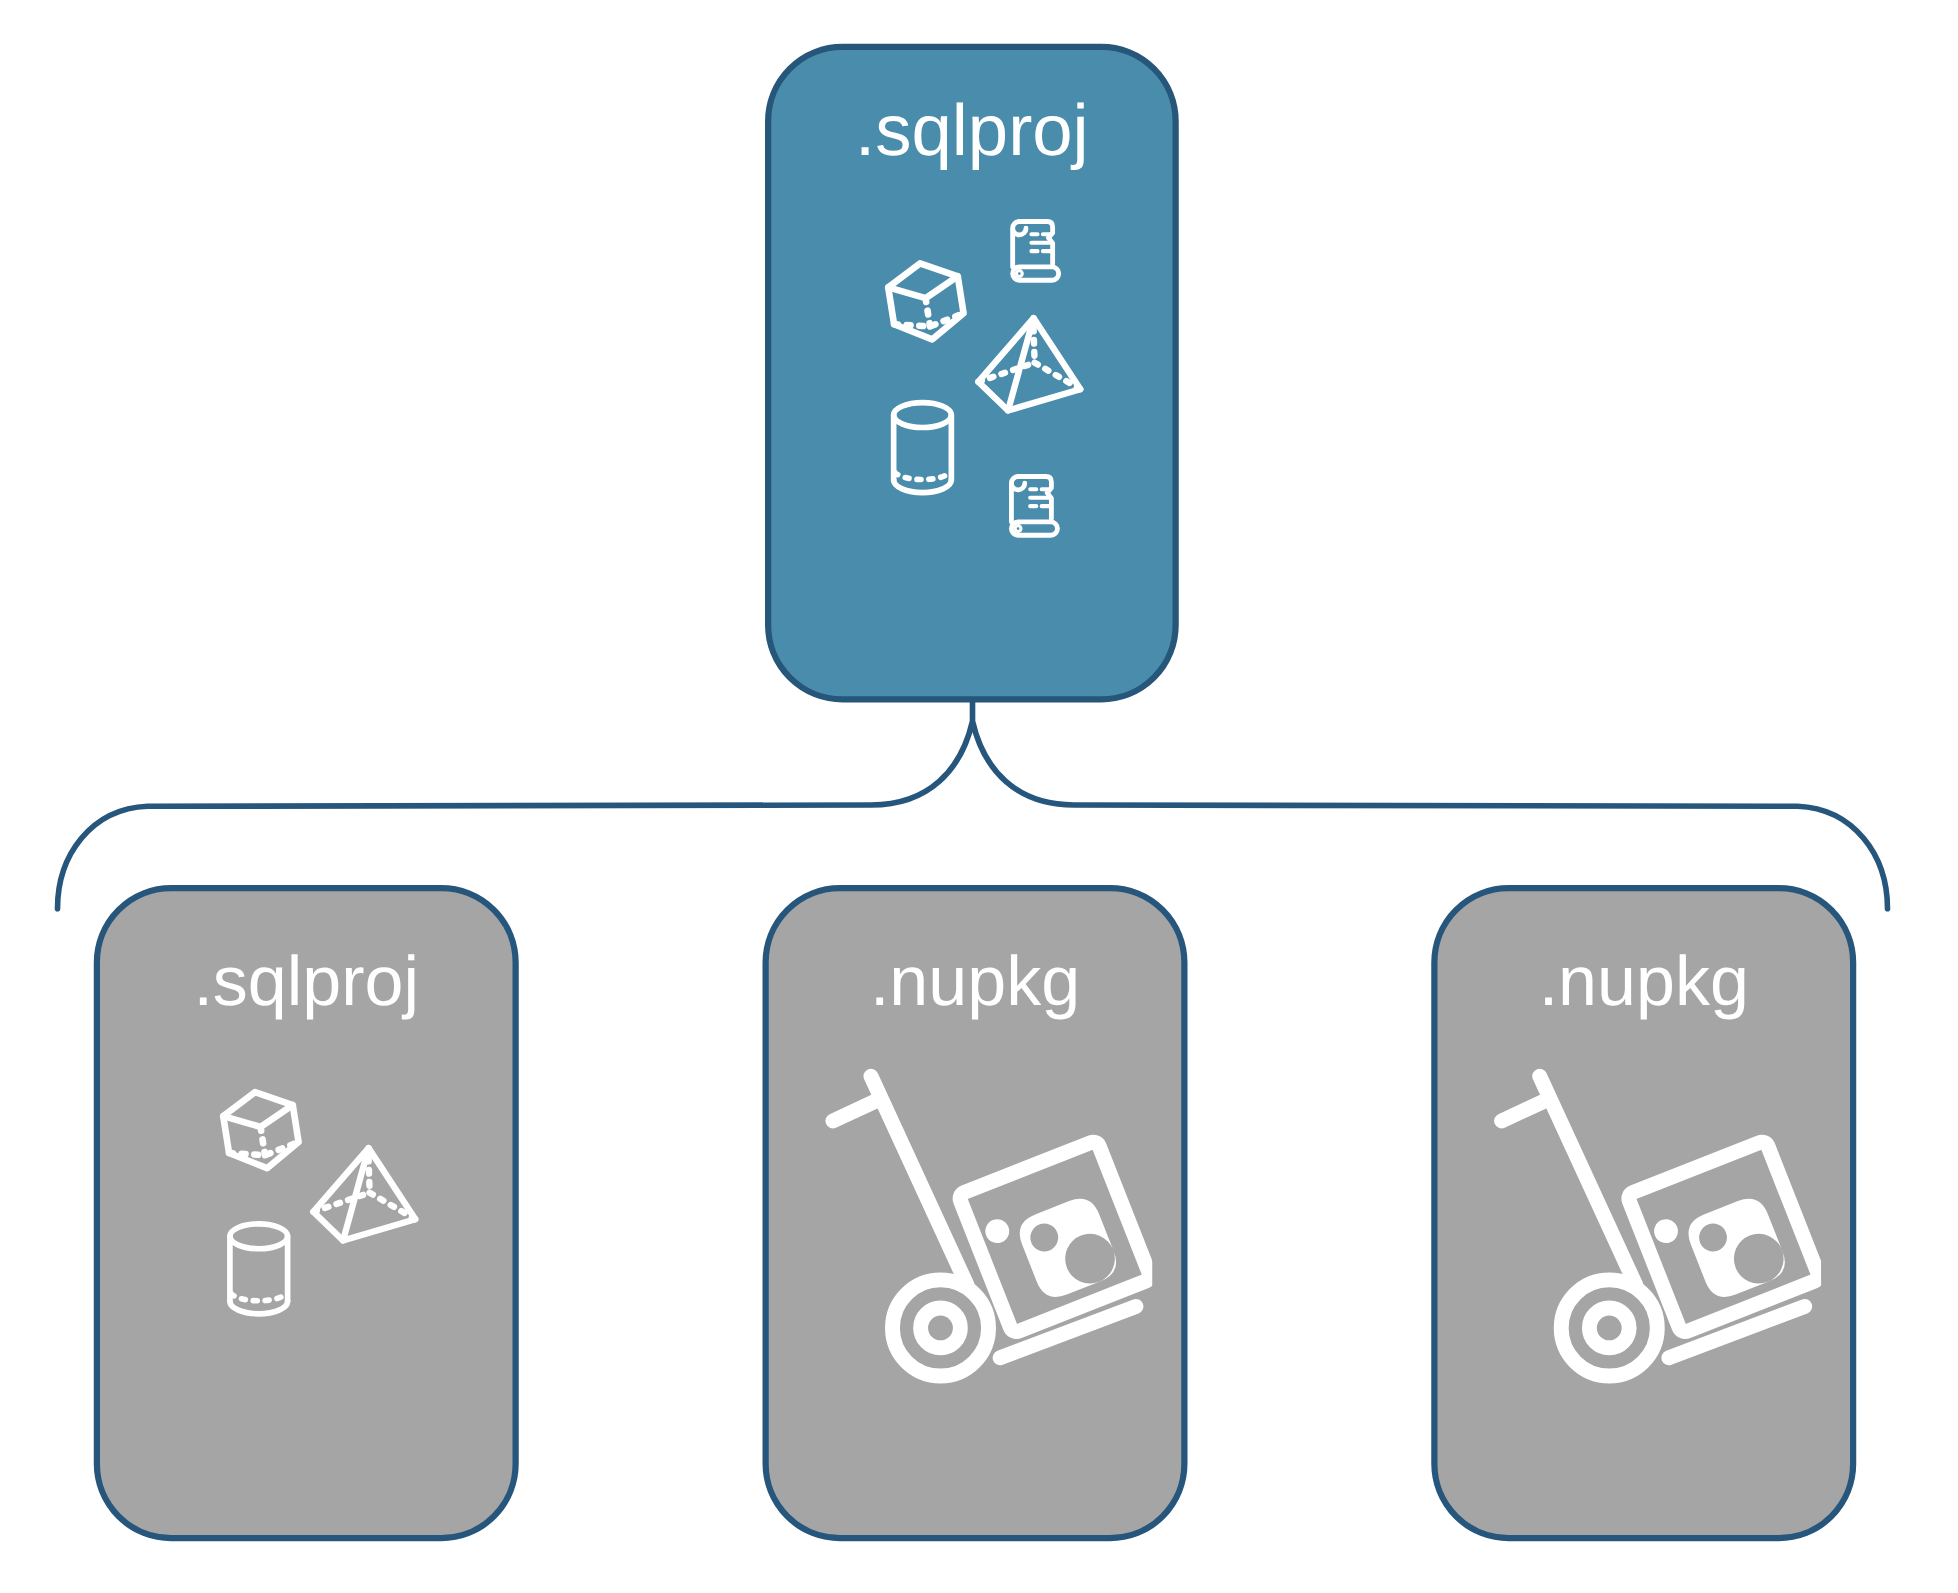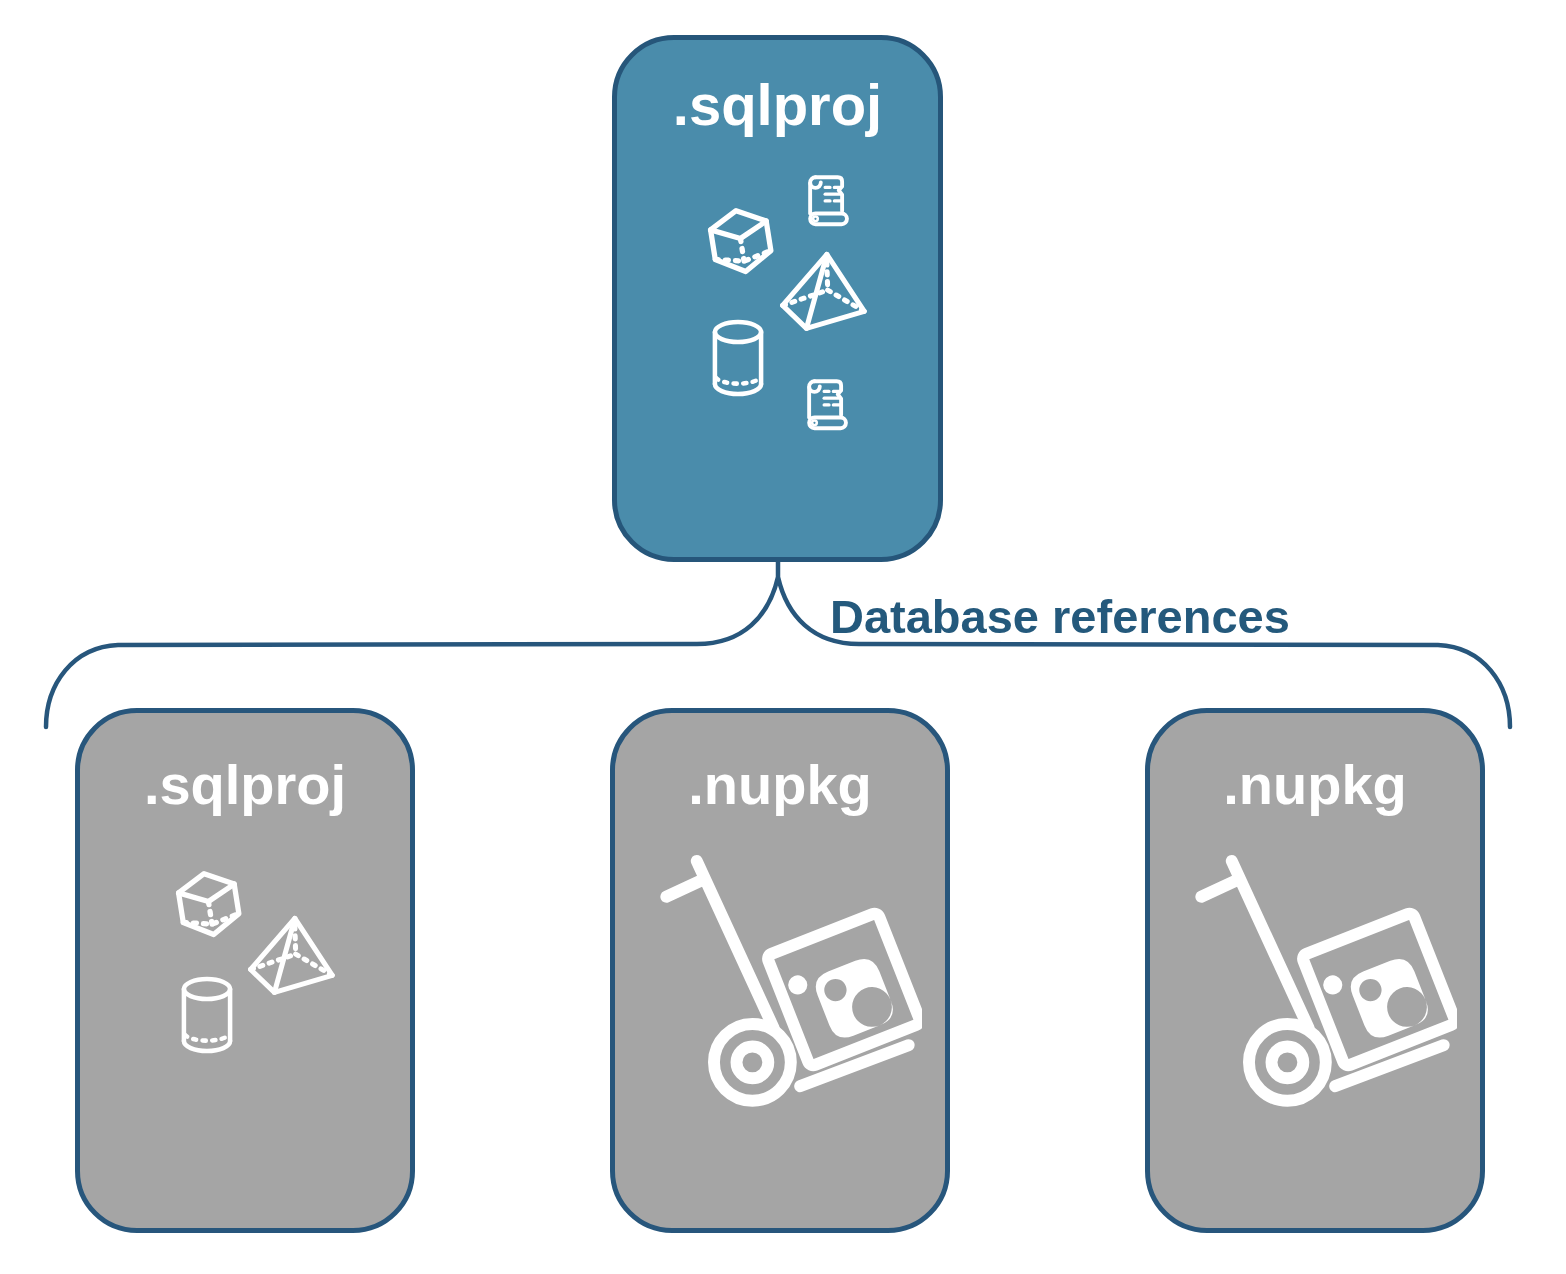--- a/index.html
+++ b/index.html
@@ -13,21 +13,21 @@
   .conn-label{
     position:absolute;left:830px;top:589px;white-space:nowrap;
     font-size:47px;font-weight:bold;color:var(--label-text,#24597c);
     letter-spacing:0px;
   }
   .box{position:absolute;box-sizing:border-box;border-radius:62px;border:5px solid var(--child-border,#27567c);}
   .box.root{background:var(--root-fill,#4a8cab);border-color:var(--root-border,#26567a);}
   .box.child{background:var(--child-fill,#a5a5a5);}
   .title{
     position:absolute;left:0;width:100%;text-align:center;
-    color:var(--title-text,#fff);font-weight:bold;line-height:1;
+    color:var(--title-text,#fff);font-weight:normal;line-height:1;
   }
   .root .title{top:36px;font-size:58px;}
   .child .title{top:44px;font-size:56px;}
   .icon{position:absolute;color:var(--icon,#ffffff);}
   .defs{position:absolute;width:0;height:0;overflow:hidden;}
 </style>
 </head>
 <body>
 
 <svg class="defs" aria-hidden="true">
@@ -91,21 +91,20 @@
 </svg>
 
 <div class="canvas">
 
   <svg class="connector" viewBox="0 0 1566 1274">
     <path class="brace" d="M 778 558 L 778 577
          M 46 727 C 46 684 73 647 118 645 L 697 644 C 743 644 769 616 778 577
          C 787 616 813 644 859 644 L 1438 645 C 1483 647 1510 684 1510 727"></path>
   </svg>
 
-  <div class="conn-label">Database references</div>
 
   <div class="box root" style="left:612px;top:35px;width:331px;height:527px;">
     <div class="title">.sqlproj</div>
     <svg class="icon" style="left:182px;top:128px;width:62px;height:62px;">
         <use href="#sym-scroll"></use>
       </svg>
     <svg class="icon" style="left:80px;top:158px;width:88px;height:88px;">
         <use href="#sym-cube"></use>
       </svg>
     <svg class="icon" style="left:158px;top:206px;width:102px;height:90px;">

